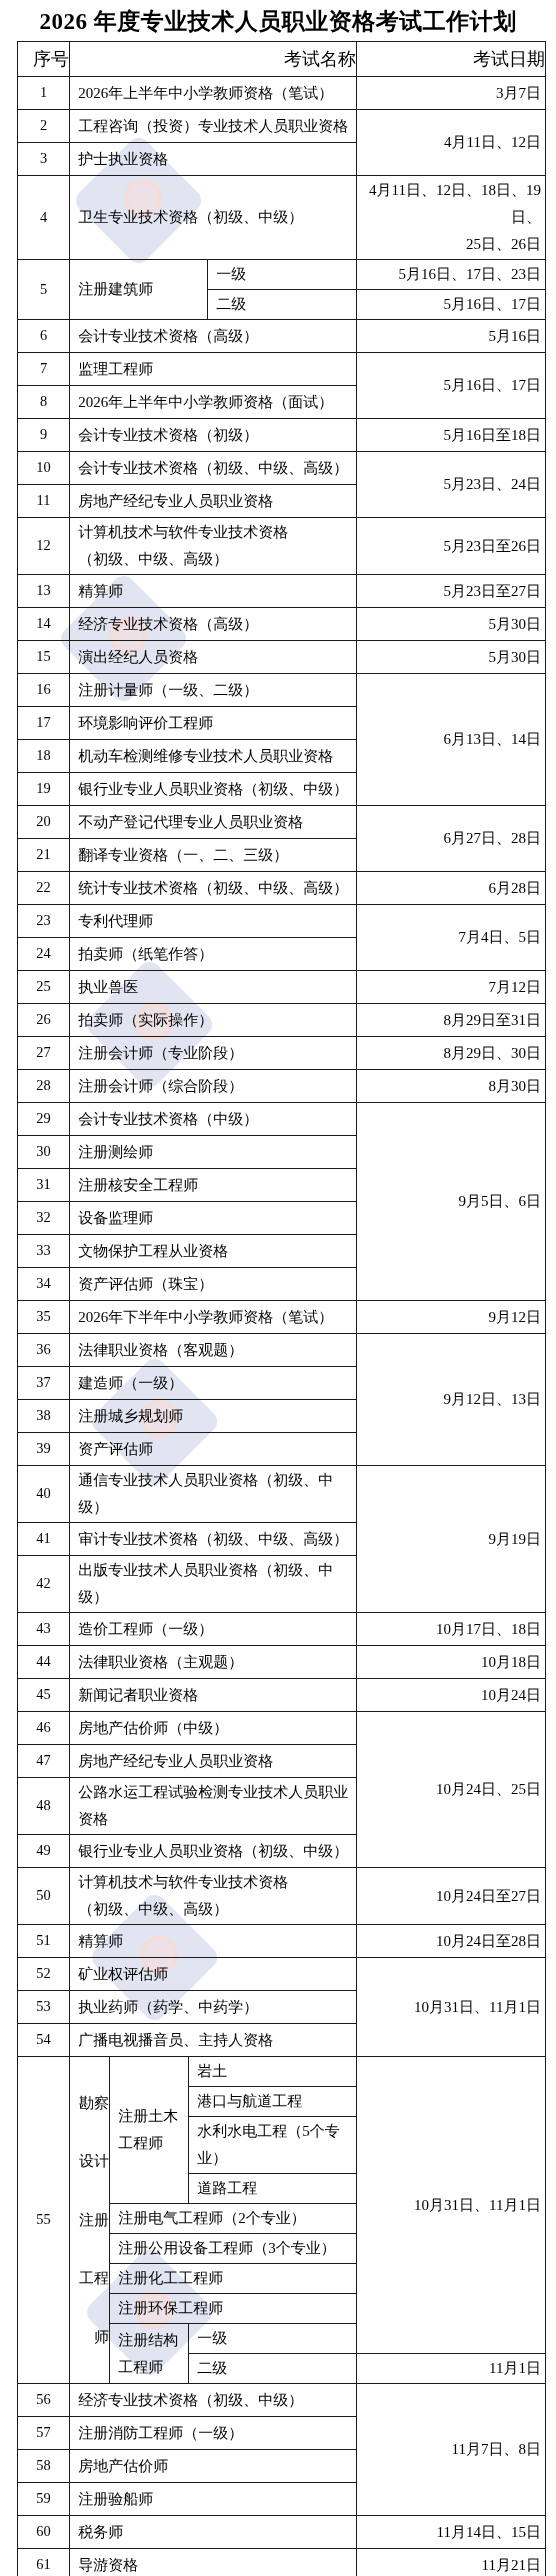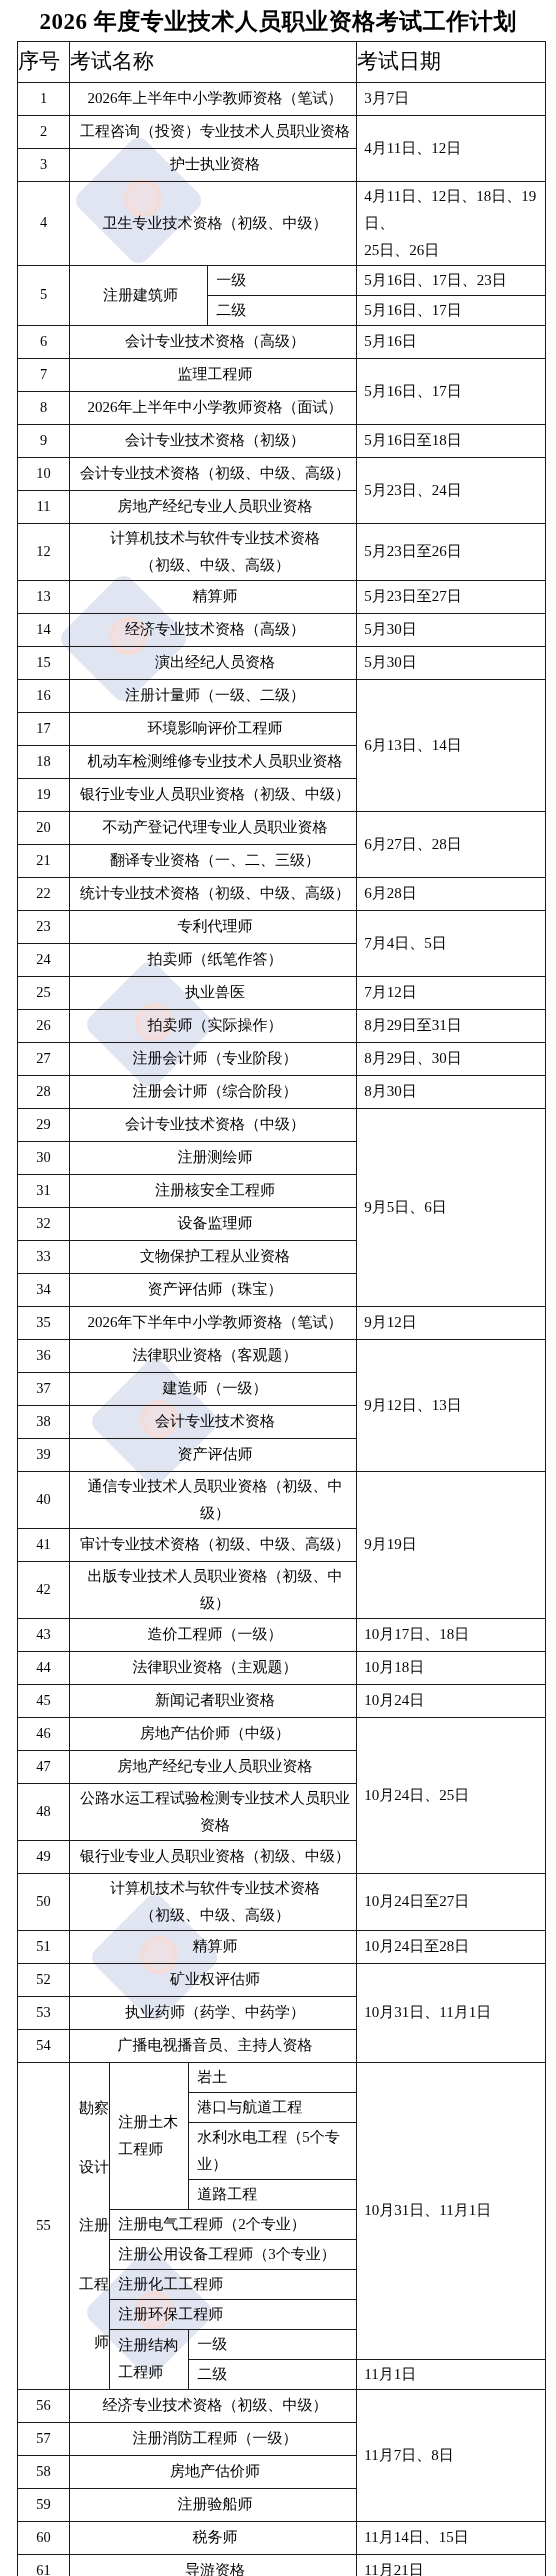--- a/index.html
+++ b/index.html
@@ -7,24 +7,24 @@
   .page { position:relative; width:556px; min-height:2599px; overflow:hidden; background:#fff; }
 
   .title { position:relative; z-index:2; text-align:center; padding-top:8.2px;
            font-size:23px; font-weight:bold; letter-spacing:0.5px; line-height:28px; }
 
   table.plan { border-collapse:collapse; table-layout:fixed; width:528px;
                margin:4.6px 0 0 17px; position:relative; z-index:1; }
   .plan td, .plan th { border:1px solid #1b1b1b; font-size:15px; font-weight:normal;
                line-height:1.8; vertical-align:middle; padding:1px 4.1px;
                background:transparent; word-break:break-all; }
-  .plan th { text-align:left; font-size:21px; padding:1px 0; }
+  .plan th { text-align:right; font-size:18px; padding:1px 0; }
   td.no   { text-align:center; padding:0; font-size:14.4px; }
-  td.name { text-align:center; padding-left:8.2px; white-space:pre-line; }
-  td.date { text-align:left; padding-left:7.2px; white-space:pre-line; }
+  td.name { text-align:left; padding-left:8.2px; white-space:pre-line; }
+  td.date { text-align:right; padding-left:7.2px; white-space:pre-line; }
   td.lvl  { text-align:left; padding-left:8.2px; }
   td.grpv { text-align:right; padding:0; line-height:3.9; }
 
   tr.r    { height:33px; }
   tr.hd   { height:32px; }
   tr.tall { height:54px; }
   tr.s    { height:30px; }
 
   
   .wm { position:absolute; width:124px; height:124px; z-index:0; opacity:0.17; pointer-events:none; }
@@ -242,21 +242,21 @@
         <td class="no">36</td>
         <td class="name" colspan="5">法律职业资格（客观题）</td>
         <td class="date" rowspan="4">9月12日、13日</td>
       </tr>
       <tr class="r">
         <td class="no">37</td>
         <td class="name" colspan="5">建造师（一级）</td>
       </tr>
       <tr class="r">
         <td class="no">38</td>
-        <td class="name" colspan="5">会计专业技术资格</td>
+        <td class="name" colspan="5">注册城乡规划师</td>
       </tr>
       <tr class="r">
         <td class="no">39</td>
         <td class="name" colspan="5">资产评估师</td>
       </tr>
       <tr class="r">
         <td class="no">40</td>
         <td class="name" colspan="5">通信专业技术人员职业资格（初级、中级）</td>
         <td class="date" rowspan="3">9月19日</td>
       </tr>

